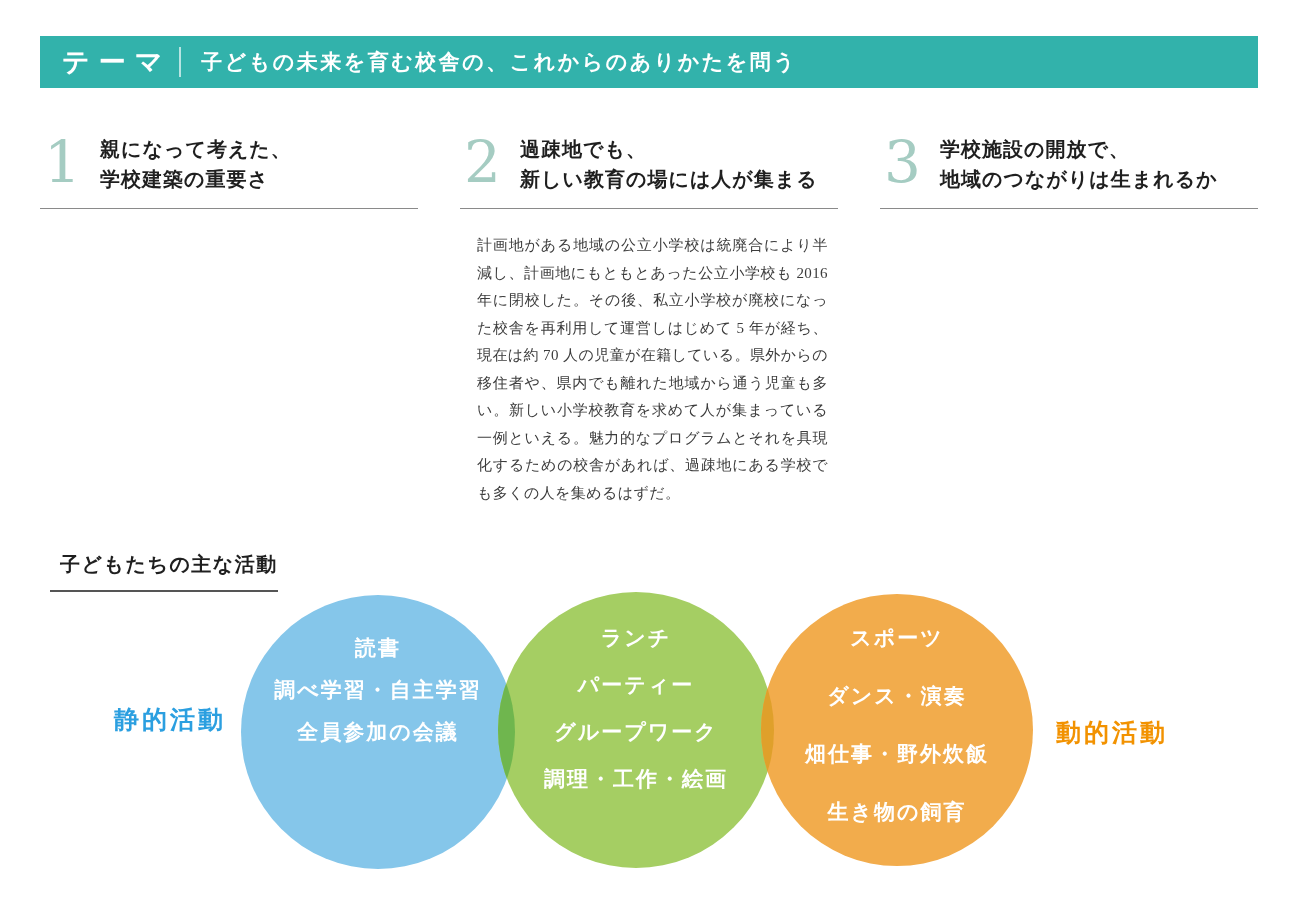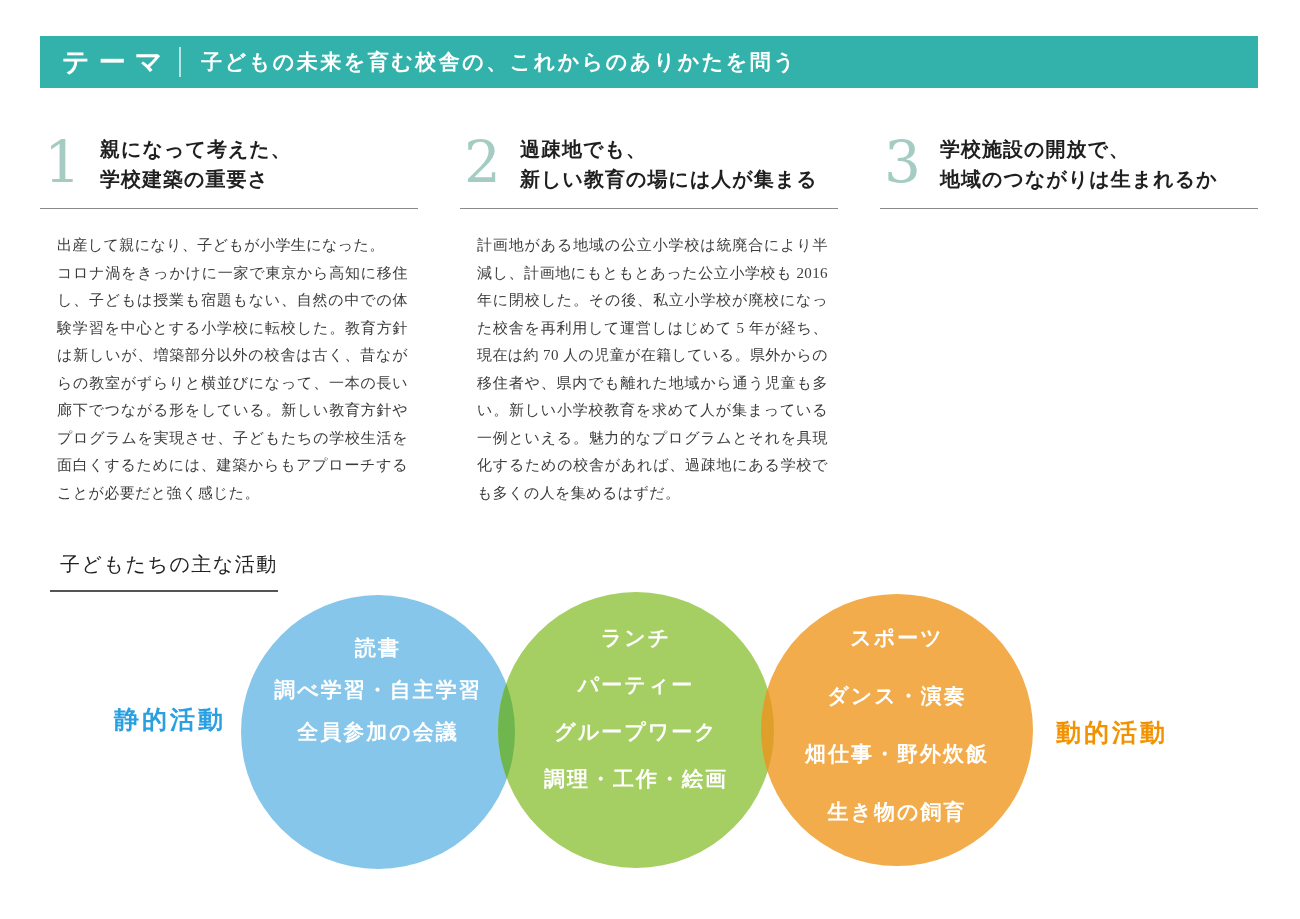--- a/index.html
+++ b/index.html
@@ -42,21 +42,21 @@
   .col-body {
     margin: 23px 10px 0 17px;
     font-family: "Liberation Serif", "DejaVu Serif", serif;
     font-size: 15px; line-height: 27.5px; color: #3c3c3c;
     text-align: justify; letter-spacing: 0.4px; white-space: pre-line;
   }
 
   
   .activities-title {
     position: absolute; left: 60px; top: 551px;
-    font-size: 20px; font-weight: normal; color: #1f1f1f; letter-spacing: 1.5px;
+    font-size: 20px; font-weight: bold; color: #1f1f1f; letter-spacing: 1.5px;
   }
   .activities-underline {
     position: absolute; left: 50px; top: 590px; width: 228px; height: 1.5px; background: #555;
   }
   .venn-svg { position: absolute; left: 0; top: 560px; }
 
   .circle-items {
     position: absolute; width: 320px; display: flex; flex-direction: column;
     align-items: center; text-align: center;
   }
@@ -81,22 +81,20 @@
   <span class="header-title">子どもの未来を育む校舎の、これからのありかたを問う</span>
 </div>
 
 <div class="col col-1">
   <div class="col-head">
     <div class="col-number" style="color: rgb(165, 204, 194);">1</div>
     <div class="col-heading">親になって考えた、
 学校建築の重要さ</div>
   </div>
   <div class="col-rule"></div>
-  <div class="col-body">出産して親になり、子どもが小学生になった。
-コロナ渦をきっかけに一家で東京から高知に移住し、子どもは授業も宿題もない、自然の中での体験学習を中心とする小学校に転校した。教育方針は新しいが、増築部分以外の校舎は古く、昔ながらの教室がずらりと横並びになって、一本の長い廊下でつながる形をしている。新しい教育方針やプログラムを実現させ、子どもたちの学校生活を面白くするためには、建築からもアプローチすることが必要だと強く感じた。</div>
 </div>
 
 <div class="col col-2">
   <div class="col-head">
     <div class="col-number" style="color: rgb(165, 204, 194);">2</div>
     <div class="col-heading">過疎地でも、
 新しい教育の場には人が集まる</div>
   </div>
   <div class="col-rule"></div>
   <div class="col-body">計画地がある地域の公立小学校は統廃合により半減し、計画地にもともとあった公立小学校も 2016 年に閉校した。その後、私立小学校が廃校になった校舎を再利用して運営しはじめて 5 年が経ち、現在は約 70 人の児童が在籍している。県外からの移住者や、県内でも離れた地域から通う児童も多い。新しい小学校教育を求めて人が集まっている一例といえる。魅力的なプログラムとそれを具現化するための校舎があれば、過疎地にある学校でも多くの人を集めるはずだ。</div>

